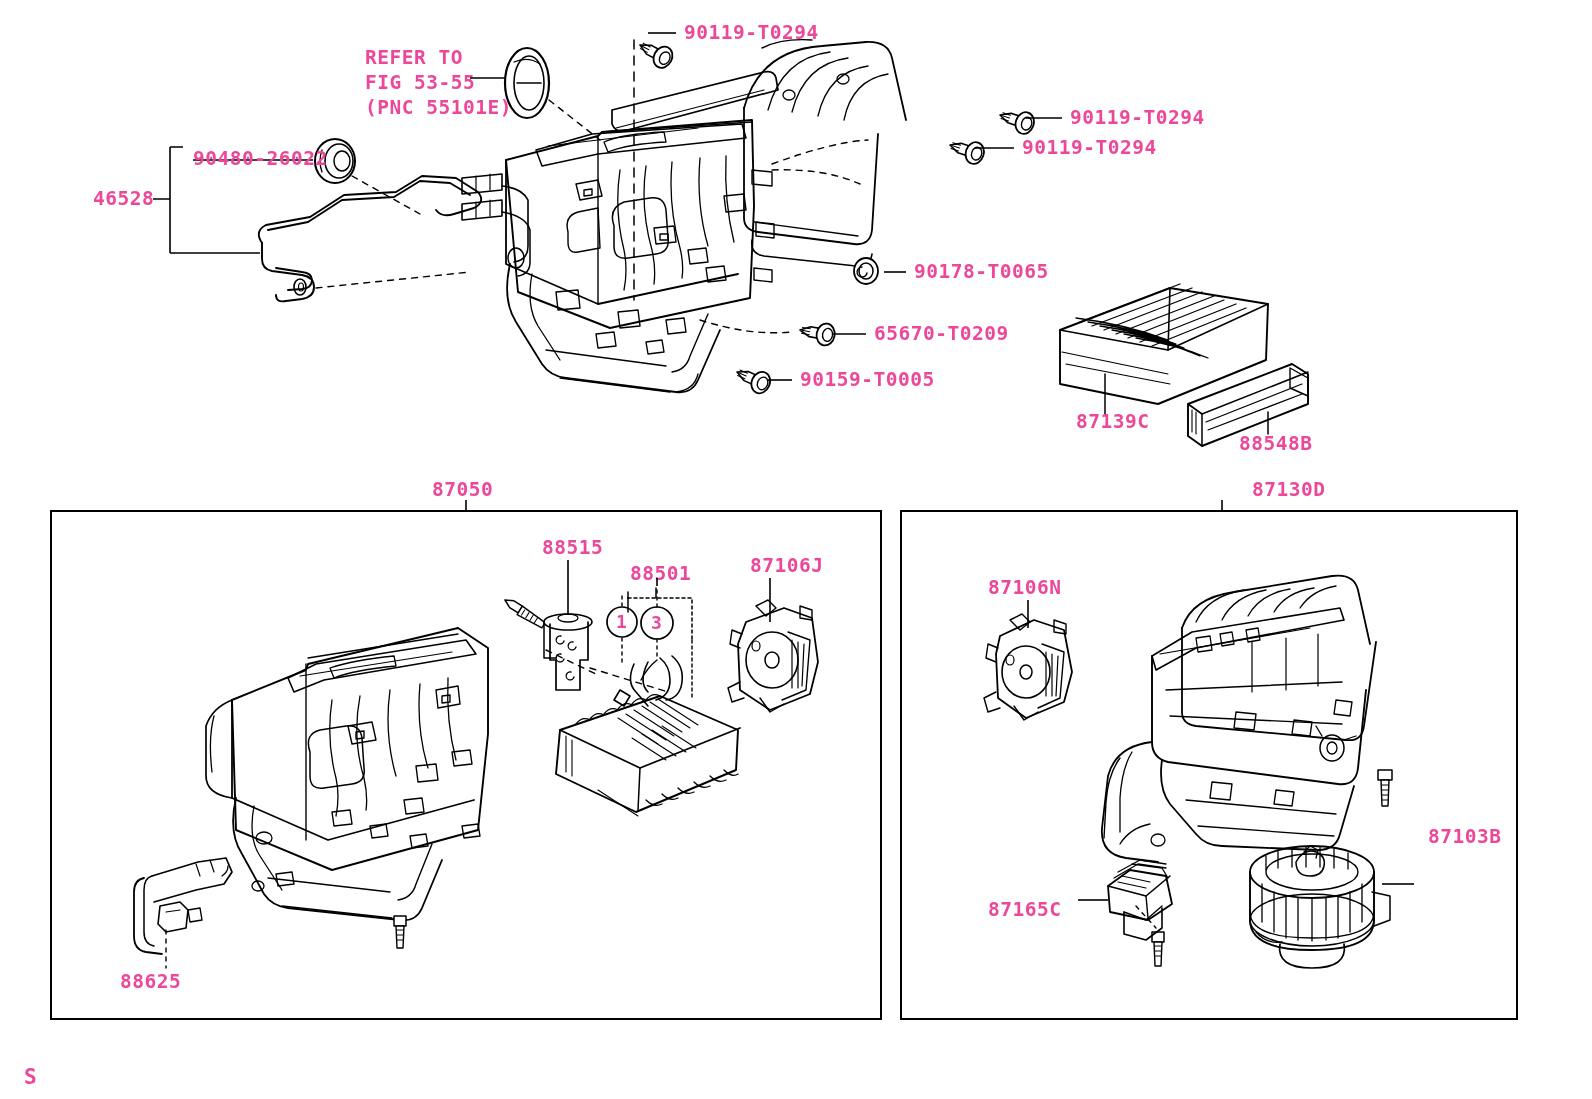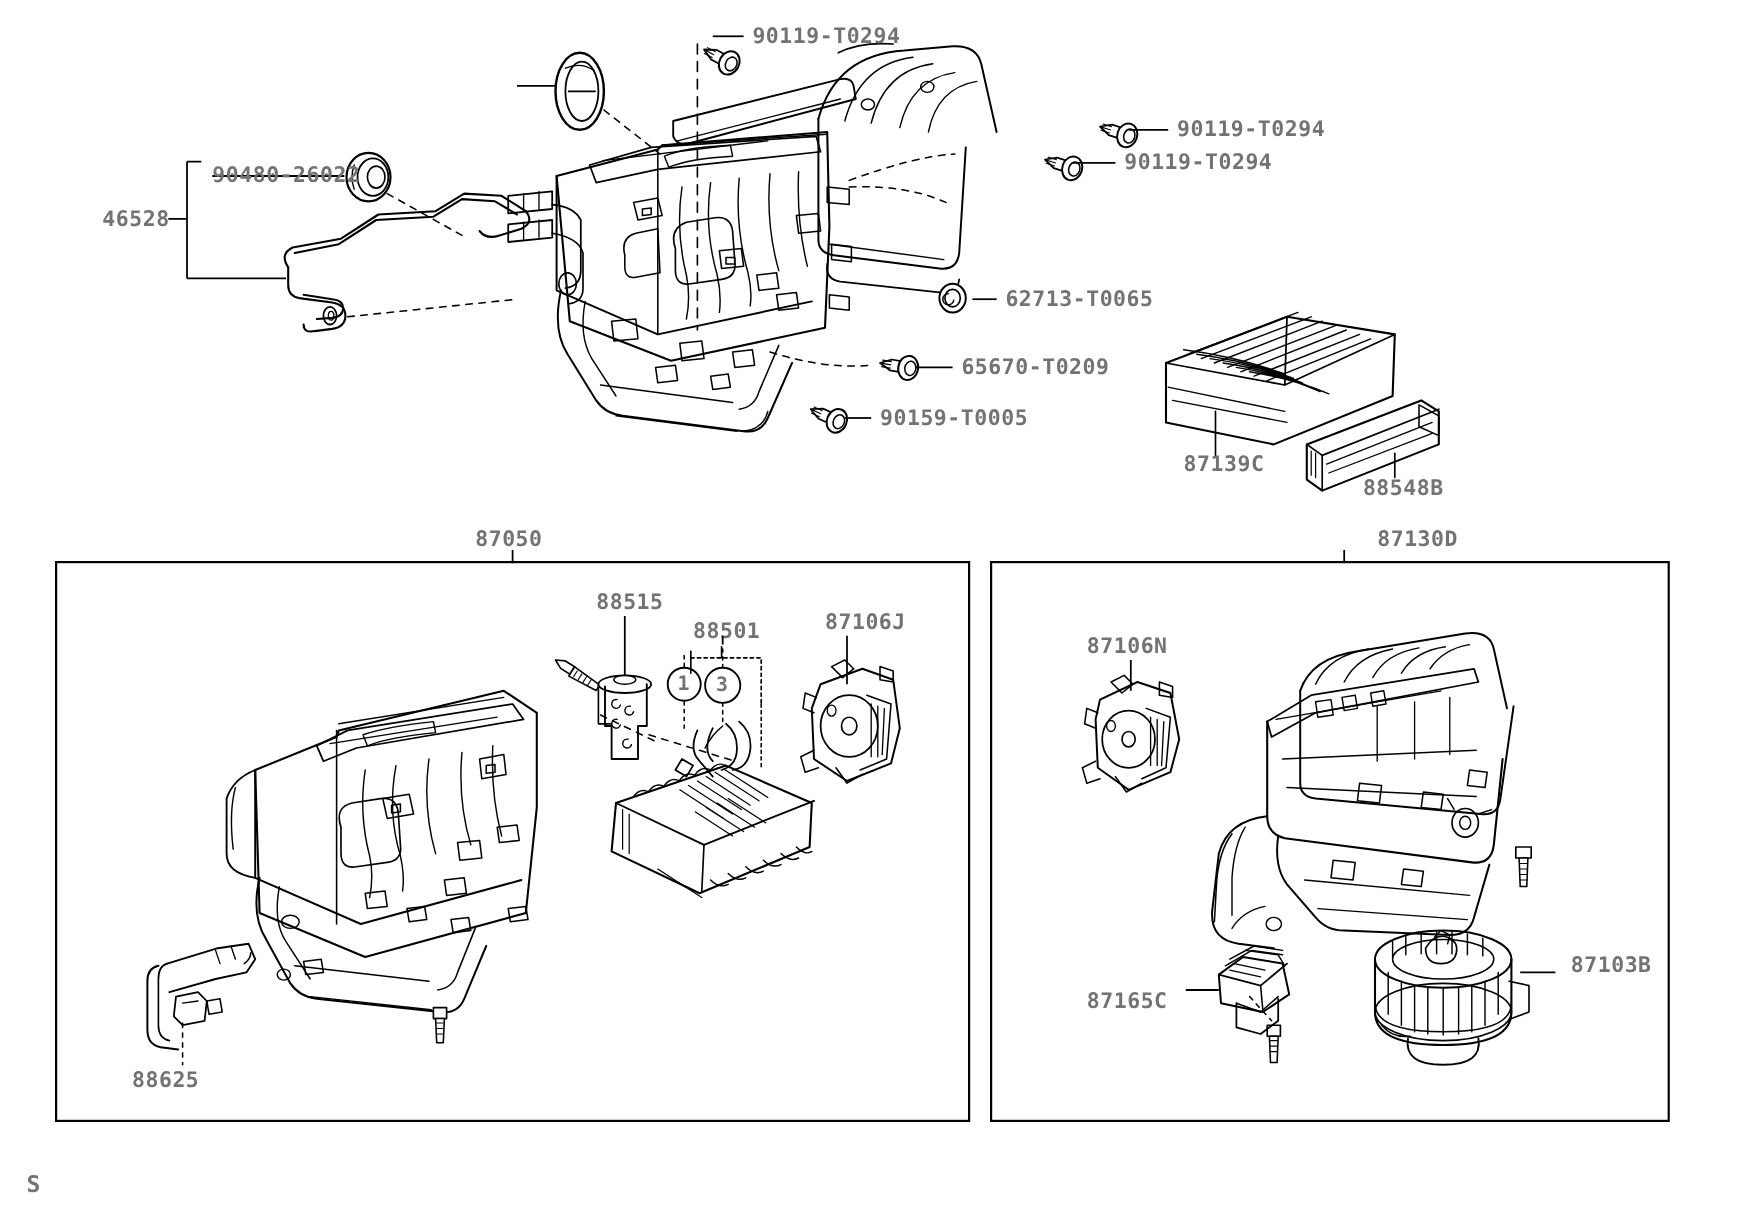--- a/index.html
+++ b/index.html
@@ -2,21 +2,21 @@
 <html><head>
 <meta charset="utf-8">
 <title>Parts Diagram</title>
 <style>
   html,body{margin:0;padding:0;background:#fff;}
   body{width:1592px;height:1099px;position:relative;overflow:hidden;
        font-family:"DejaVu Sans Mono","Liberation Mono",monospace;color:#000;}
   #sheet{position:absolute;left:0;top:0;width:1592px;height:1099px;}
   svg.art{position:absolute;left:0;top:0;width:1592px;height:1099px;overflow:visible;}
   .lbl{position:absolute;white-space:nowrap;font-family:"DejaVu Sans Mono","Liberation Mono",monospace;
-       font-weight:bold;font-size:19.5px;letter-spacing:0.5px;color:#737373;line-height:1.28;}
+       font-weight:bold;font-size:19.5px;letter-spacing:0.5px;color:#ec4899;line-height:1.28;}
   .lbl.code{font-family:"Liberation Sans","DejaVu Sans",sans-serif;font-weight:normal;font-size:20px;letter-spacing:1px;margin-top:40px;}
   .lbl.smark{font-size:21px;font-weight:bold;}
   .panel{position:absolute;border:2.5px solid #000;box-sizing:border-box;}
 </style>
 </head>
 <body>
 
 <div id="sheet">
 
   <svg class="art" viewBox="0 0 1592 1099">
@@ -175,20 +175,25 @@
         <path d="M1188,404 l14,10 l106,-42" stroke-width="1.6"></path>
         <path d="M1202,414 l0,32" stroke-width="1.5"></path>
         <path d="M1206,422 l96,-38 M1208,430 l94,-36" stroke-width="1.2"></path>
         <path d="M1192,410 l0,22 M1196,412 l0,22" stroke-width="1.1"></path>
         <path d="M1290,368 l18,10 l0,18 l-18,-8 z" stroke-width="1.4"></path>
       </g>
       <path d="M1268,412 L1268,434" stroke-width="1.5"></path>
     </g>
   </svg>
 
+  <div class="lbl" style="left:365px;top:46px;">
+    <div>REFER TO</div>
+    <div>FIG 53-55</div>
+    <div>(PNC 55101E)</div>
+  </div>
   <svg class="art">
     <path d="M470,78 L505,78" stroke="#000" stroke-width="1.6"></path>
 
     <path d="M153,199 L170,199 M170,147 L170,253 M170,147 L183,147 M170,253 L260,253" stroke="#000" stroke-width="1.6" fill="none"></path>
     <path d="M313,160 L193,160" stroke="#000" stroke-width="1.6"></path>
 
     <path d="M648,33 L676,33" stroke="#000" stroke-width="1.6"></path>
     <path d="M1026,118 L1062,118" stroke="#000" stroke-width="1.6"></path>
     <path d="M975,148 L1014,148" stroke="#000" stroke-width="1.6"></path>
     <path d="M884,272 L906,272" stroke="#000" stroke-width="1.6"></path>
@@ -196,21 +201,21 @@
     <path d="M768,380 L792,380" stroke="#000" stroke-width="1.6"></path>
     <path d="M1382,884 L1414,884" stroke="#000" stroke-width="1.6"></path>
     <path d="M1078,900 L1108,900" stroke="#000" stroke-width="1.6"></path>
   </svg>
 
   <div class="lbl" style="left:93px;top:187px;">46528</div>
   <div class="lbl" style="left:193px;top:147px;">90480-26022</div>
   <div class="lbl" style="left:684px;top:21px;">90119-T0294</div>
   <div class="lbl" style="left:1070px;top:106px;">90119-T0294</div>
   <div class="lbl" style="left:1022px;top:136px;">90119-T0294</div>
-  <div class="lbl" style="left:914px;top:260px;">62713-T0065</div>
+  <div class="lbl" style="left:914px;top:260px;">90178-T0065</div>
   <div class="lbl" style="left:874px;top:322px;">65670-T0209</div>
   <div class="lbl" style="left:800px;top:368px;">90159-T0005</div>
   <div class="lbl" style="left:1076px;top:410px;">87139C</div>
   <div class="lbl" style="left:1239px;top:432px;">88548B</div>
 
   <div class="panel" style="left:50px;top:510px;width:832px;height:510px;"></div>
   <svg class="art">
     <path d="M466,500 L466,512" stroke="#000" stroke-width="1.6"></path>
   </svg>
   <div class="lbl" style="left:432px;top:478px;">87050</div>
@@ -480,21 +485,21 @@
         <path d="M1304,852 l6,-6 l8,4 l-2,8" stroke-width="1.3"></path>
 
         <path d="M1280,944 q-4,24 32,24 q36,0 32,-24" stroke-width="1.7"></path>
         <path d="M1372,892 l18,4 l0,24 l-16,6" stroke-width="1.5"></path>
         <path d="M1256,932 q10,12 26,10" stroke-width="1.3"></path>
       </g>
     </g>
   </svg>
 
   <div class="lbl" style="left:988px;top:576px;">87106N</div>
-  <div class="lbl" style="left:1428px;top:866px;">87103B</div>
+  <div class="lbl" style="left:1428px;top:825px;">87103B</div>
   <div class="lbl" style="left:988px;top:898px;">87165C</div>
   <svg class="art">
     <path d="M1028,600 L1028,628" stroke="#000" stroke-width="1.6"></path>
   </svg>
 
   <div class="lbl smark" style="left:24px;top:1064px;">S</div>
   <div class="lbl code" style="left:1474px;top:1062px;">87A227A</div>
 
 </div>
 

